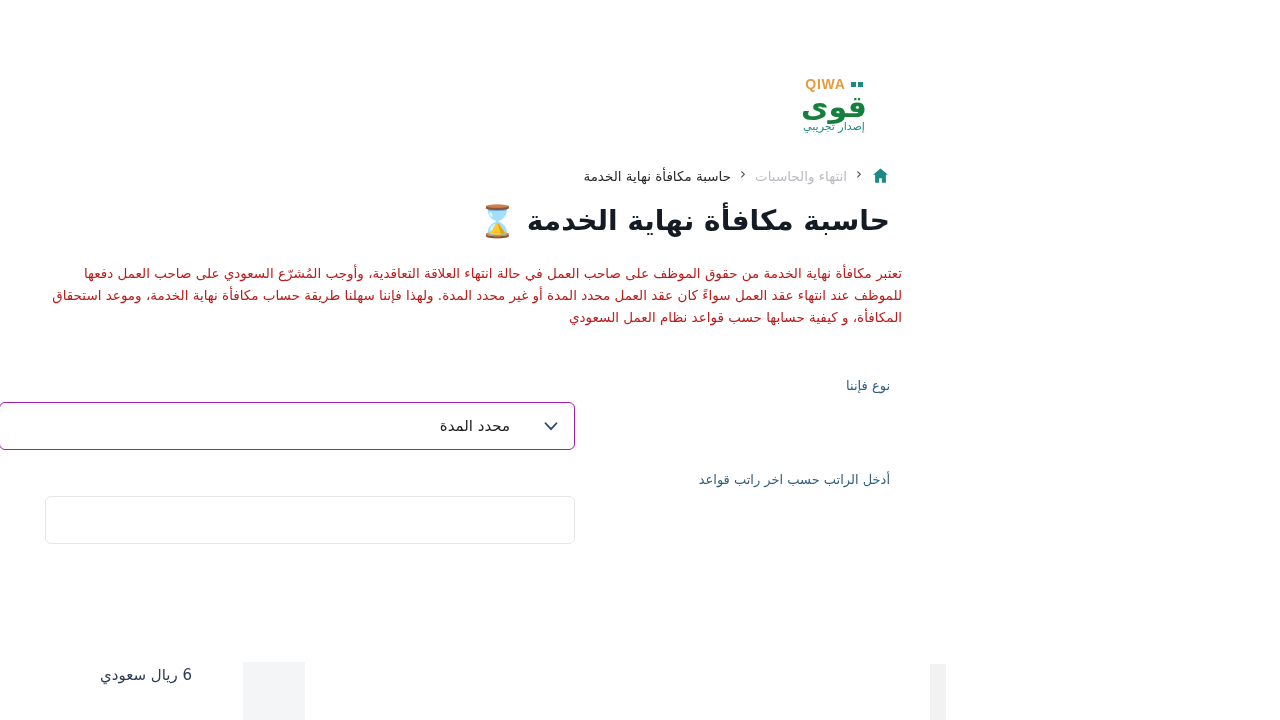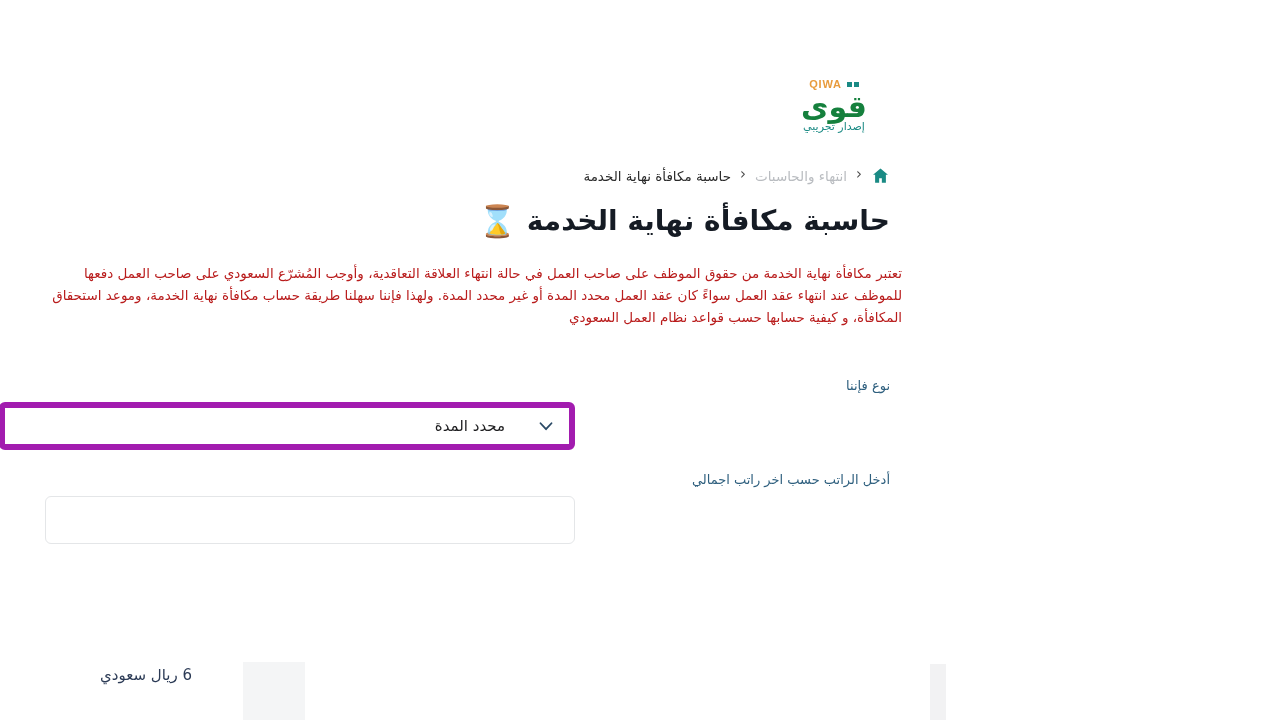--- a/index.html
+++ b/index.html
@@ -52,21 +52,21 @@
   }
   .logo-top {
     display: flex;
     flex-direction: row-reverse;
     align-items: center;
     justify-content: center;
     gap: 5px;
     height: 12px;
   }
   .logo-qiwa-text {
-    font-size: 11px;
+    font-size: 14px;
     letter-spacing: 0.8px;
     color: #e89b3c;
     font-weight: 700;
     line-height: 1;
     font-family: "Liberation Sans", sans-serif;
   }
   .logo-squares { display: flex; gap: 2px; }
   .logo-squares i {
     display: block;
     width: 5px; height: 5px;
@@ -164,21 +164,21 @@
     color: #2e5f7e;
     text-align: right;
     margin-bottom: 9px;
     padding-left: 10px;
   }
   .control {
     position: relative;
     width: 576px;
     height: 48px;
     margin-right: 315px;
-    border: 6px solid #a21caf;
+    border: 1px solid #a21caf;
     border-radius: 6px;
     background: #ffffff;
     display: flex;
     align-items: center;
   }
   .control-value {
     flex: 1;
     text-align: right;
     padding-right: 18px;
     font-size: 15px;
@@ -272,20 +272,20 @@
           </svg>
         </span>
         <span class="control-value">محدد المدة</span>
       </div>
     </div>
 
     <div class="field">
     </div>
 
     <div class="field">
-      <label class="field-label">أدخل الراتب حسب اخر راتب اجمالي</label>
+      <label class="field-label">أدخل الراتب حسب اخر راتب قواعد</label>
       <input class="text-input" type="text" value="" style="">
     </div>
 
   </div>
 </div>
 
 <div class="result-amount">6 ريال سعودي</div>
 
 </body></html>

